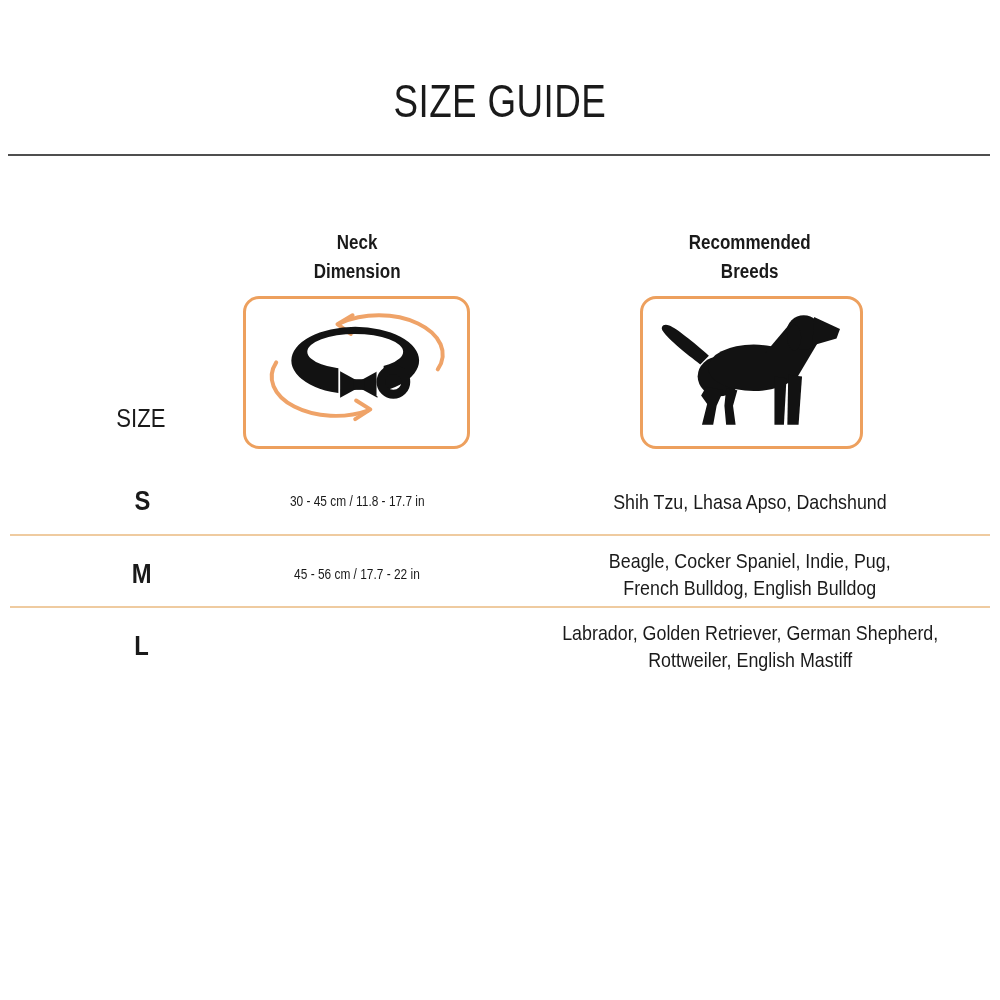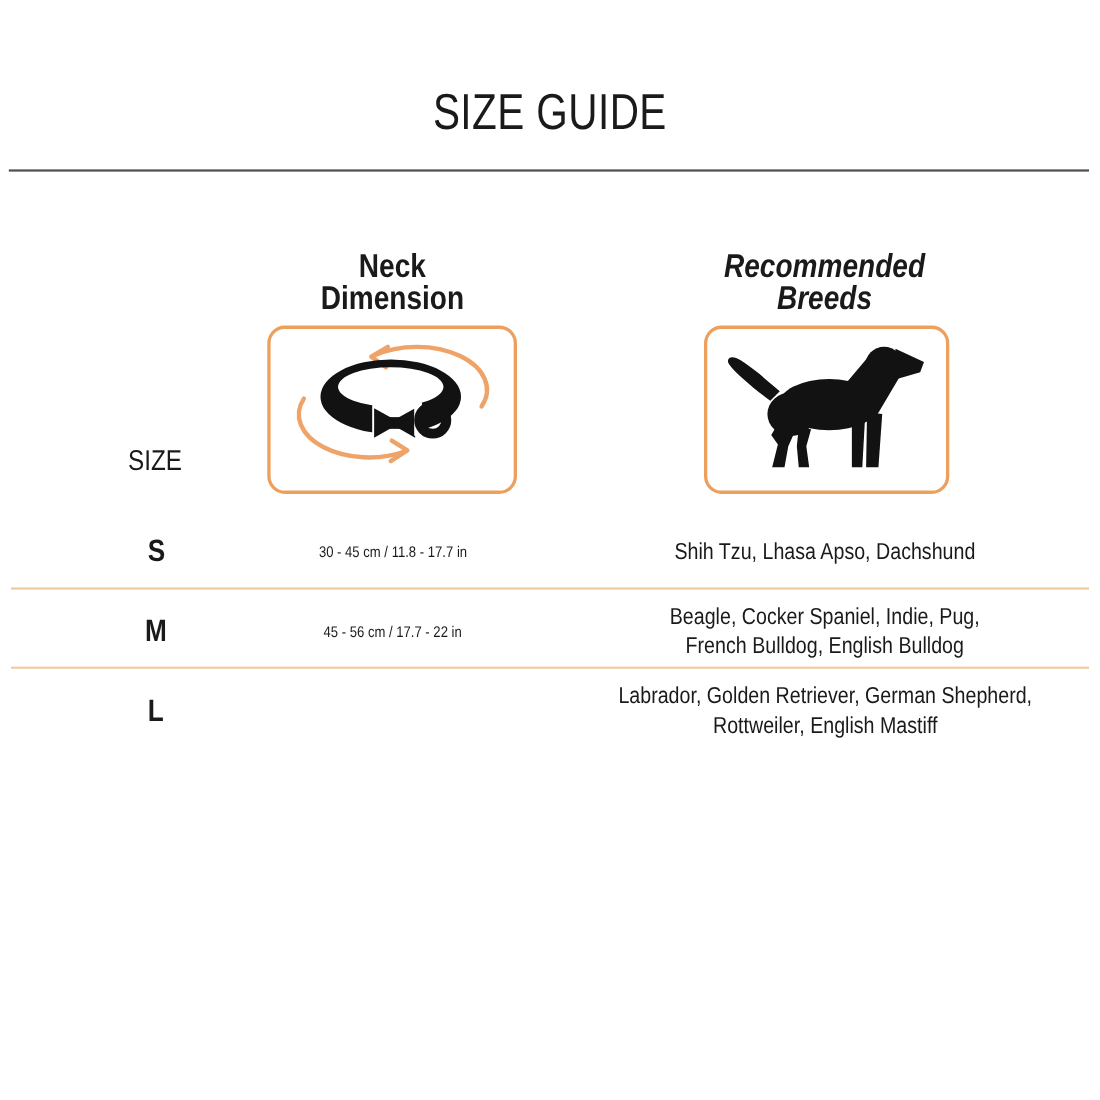--- a/index.html
+++ b/index.html
@@ -9,23 +9,23 @@
   }
   .abs{position:absolute;}
   .center{text-align:center;}
   
   .cond{display:inline-block;transform:scaleX(.85);transform-origin:50% 50%;white-space:pre-line;}
   .cond-wide{display:inline-block;transform:scaleX(.8);transform-origin:50% 50%;}
 
   .title{top:74px;left:0;width:1000px;font-size:46px;font-weight:400;letter-spacing:.5px;}
   .title-rule{top:154px;left:8px;width:982px;height:2px;background:var(--rule,#4f4f4f);}
 
-  .col-header{top:228px;font-size:30px;font-weight:700;line-height:29px;}
+  .col-header{top:228px;font-size:20px;font-weight:700;line-height:29px;}
   .col-header.neck{left:157px;width:400px;}
-  .col-header.breeds{left:550px;width:400px;font-style:italic;}
+  .col-header.breeds{left:550px;width:400px;}
 
   .icon-box{
     top:296px;height:153px;background:#fff;
     border:3px solid var(--accent-border,#eda05e);border-radius:16px;
     display:flex;align-items:center;justify-content:center;box-sizing:border-box;
   }
   .icon-box.left{left:243px;width:227px;}
   .icon-box.right{left:640px;width:223px;}
 
   .size-col-label{top:403px;left:41px;width:200px;font-size:26px;font-weight:400;}

